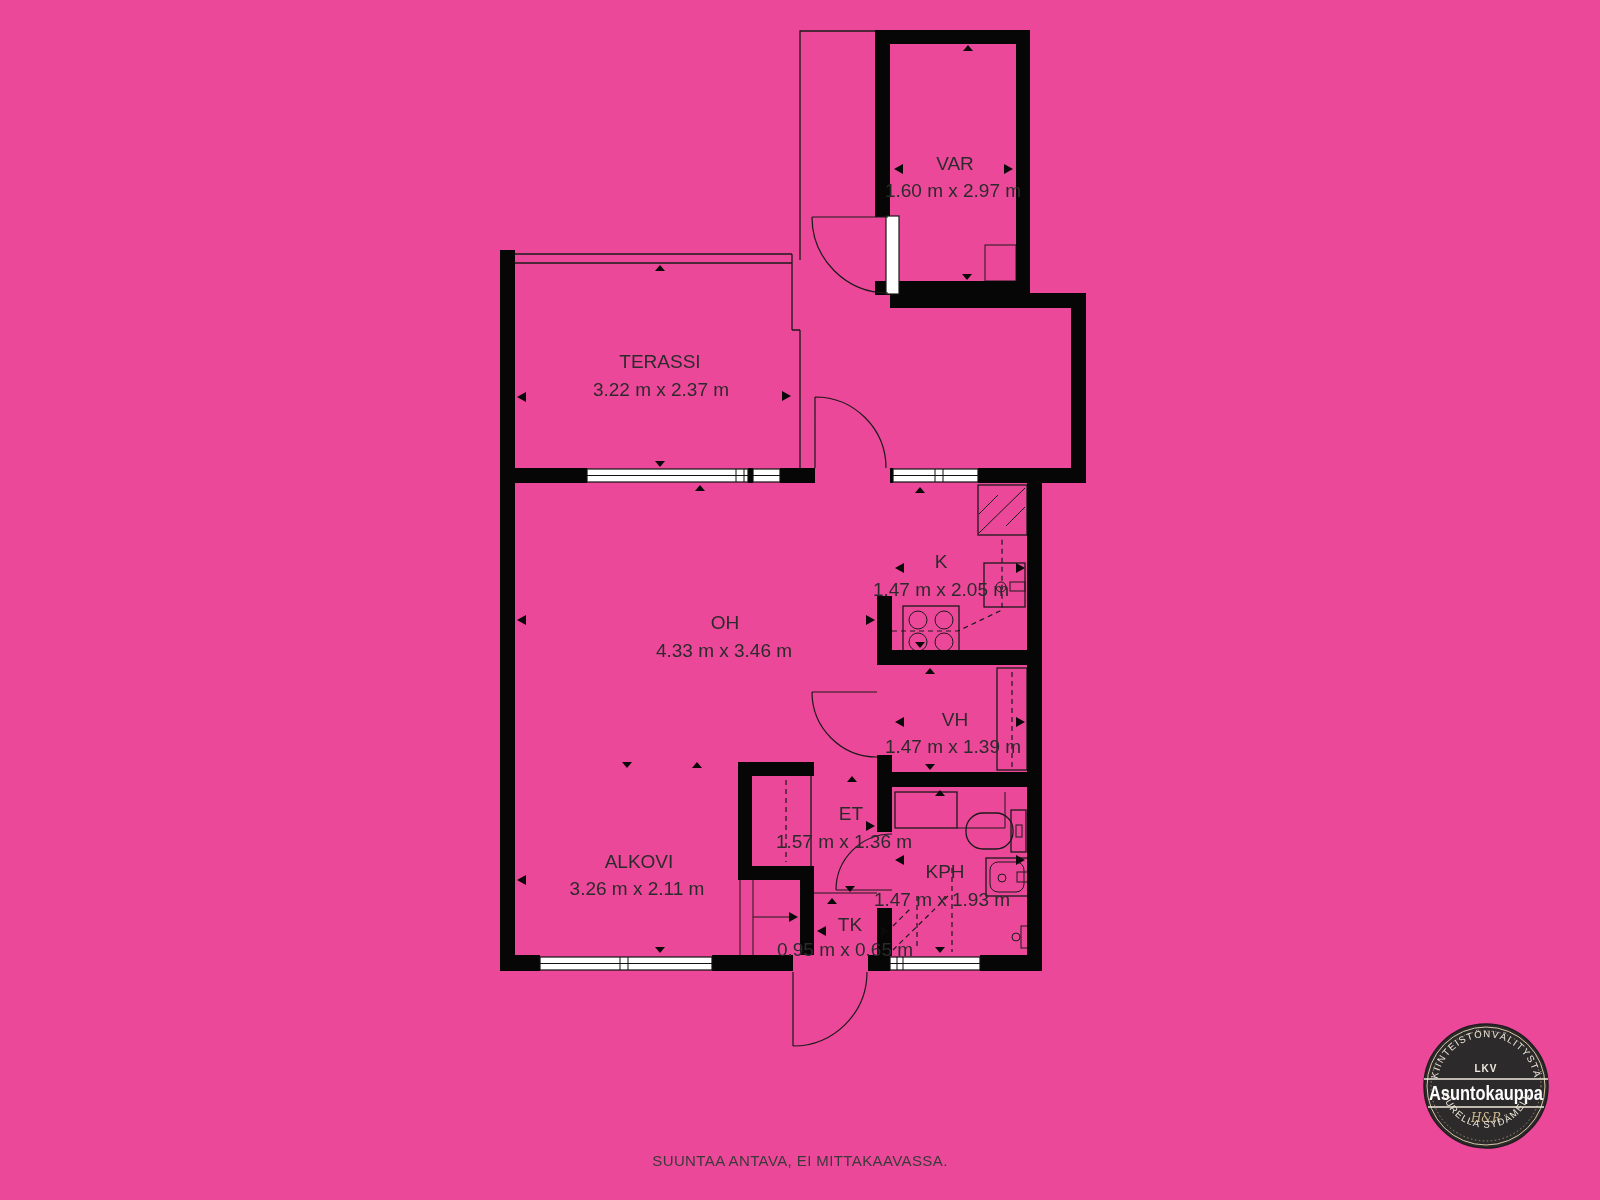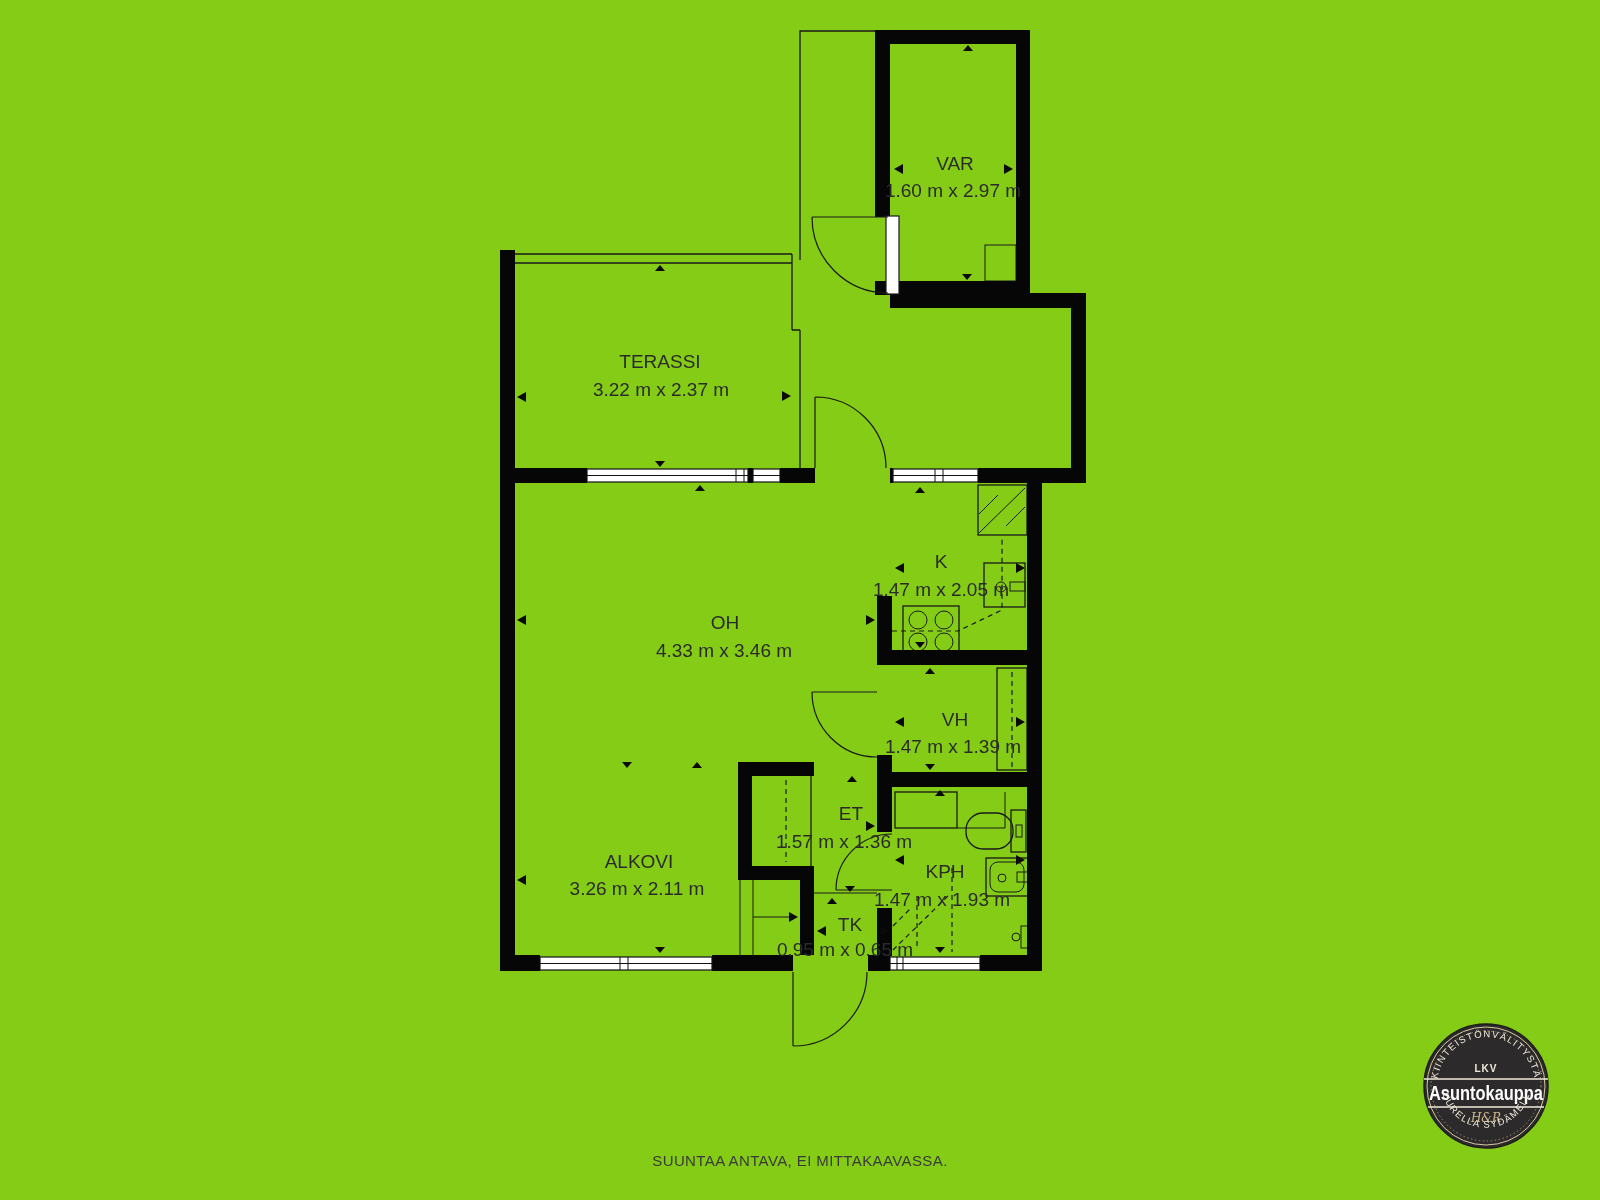--- a/index.html
+++ b/index.html
@@ -1,16 +1,16 @@
 <!DOCTYPE html>
 <html><head>
 <meta charset="utf-8">
 <style>
   html,body{margin:0;padding:0;background:#ffffff;}
-  .canvas{position:relative;width:1600px;height:1200px;background:#84cc16;overflow:hidden;
+  .canvas{position:relative;width:1600px;height:1200px;background:#ec4899;overflow:hidden;
           font-family:"Liberation Sans",sans-serif;}
   svg{position:absolute;left:0;top:0;}
   .thin{stroke:#1a1a1a;stroke-width:1.3;fill:none;}
   .thin2{stroke:#1a1a1a;stroke-width:1;fill:none;}
   .dash{stroke:#1a1a1a;stroke-width:1.2;fill:none;stroke-dasharray:5,4;}
   .wall{fill:#060606;stroke:none;}
   .winrect{fill:#ffffff;stroke:#111;stroke-width:1.2;}
   .winline{stroke:#111;stroke-width:1;fill:none;}
   .doorarc{stroke:#1a1a1a;stroke-width:1.2;fill:none;}
   .doorleaf{fill:#ffffff;stroke:#1a1a1a;stroke-width:1.2;}

